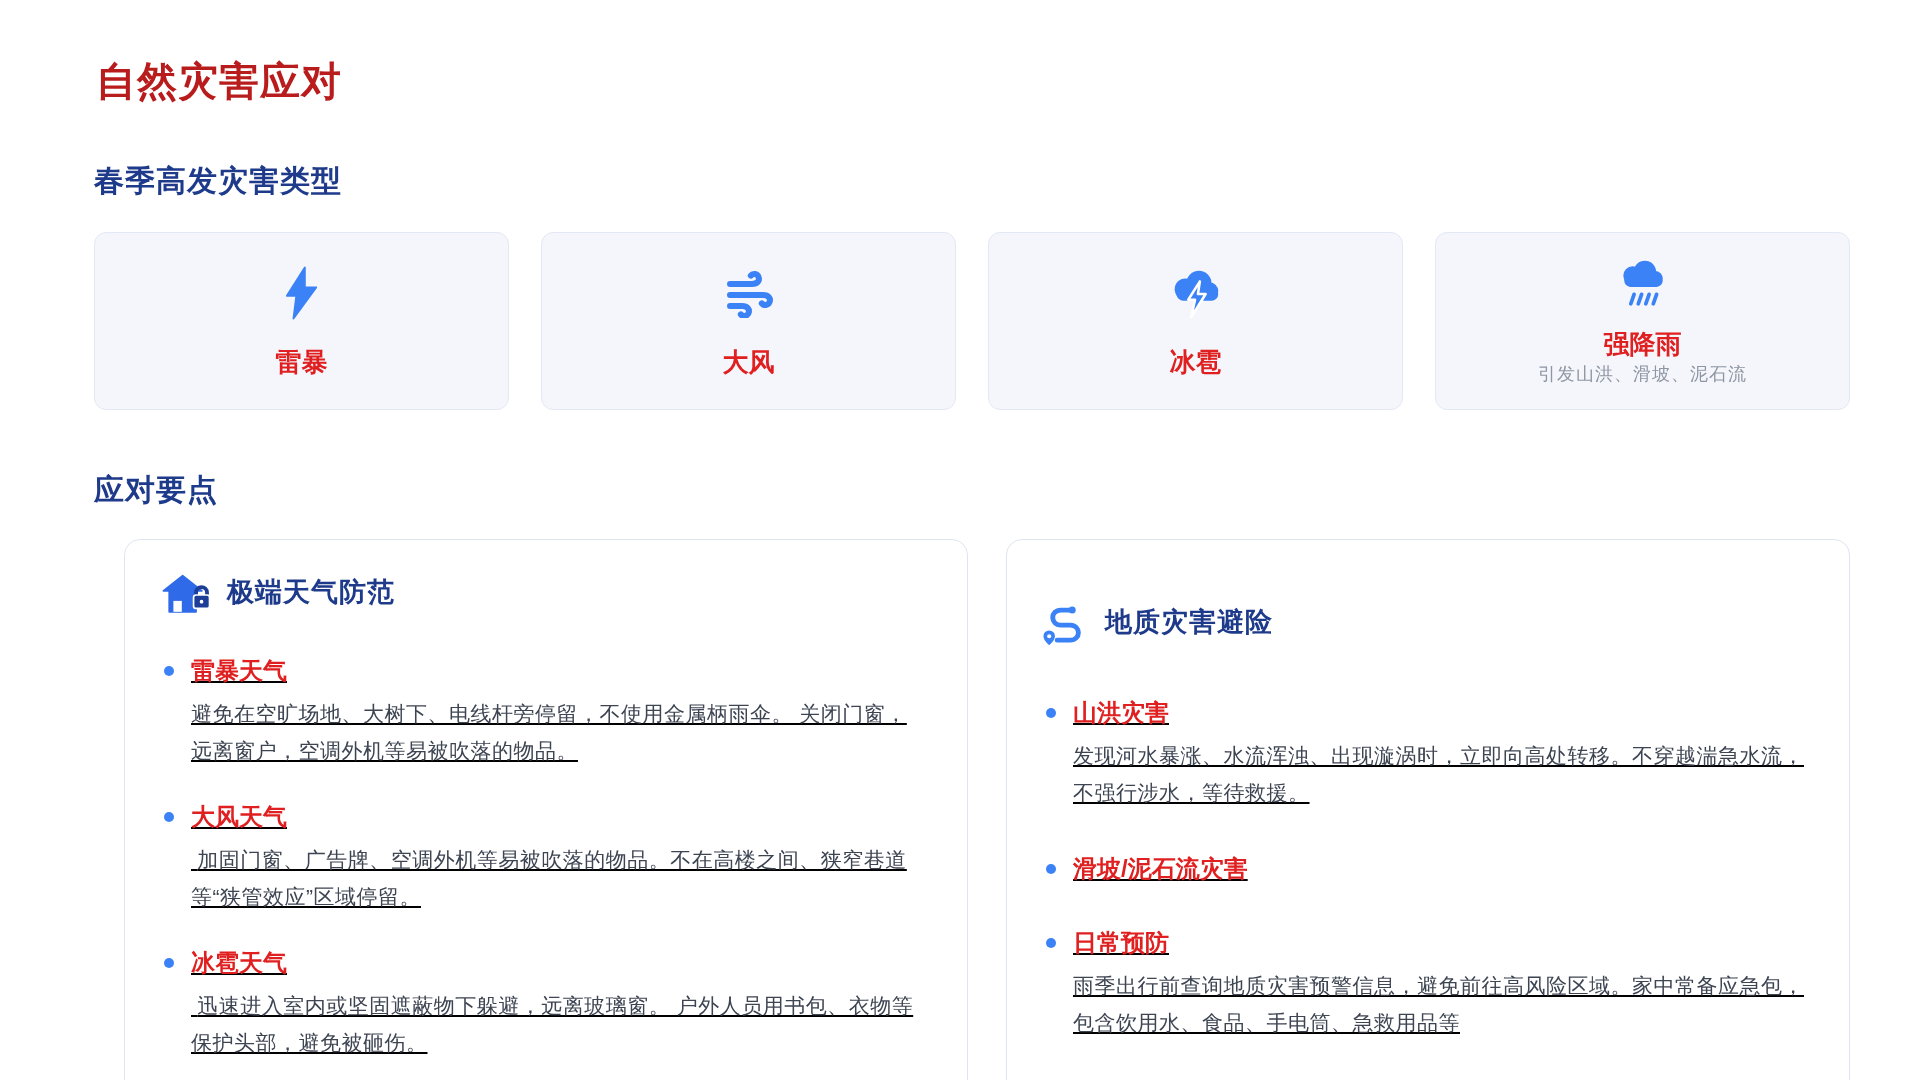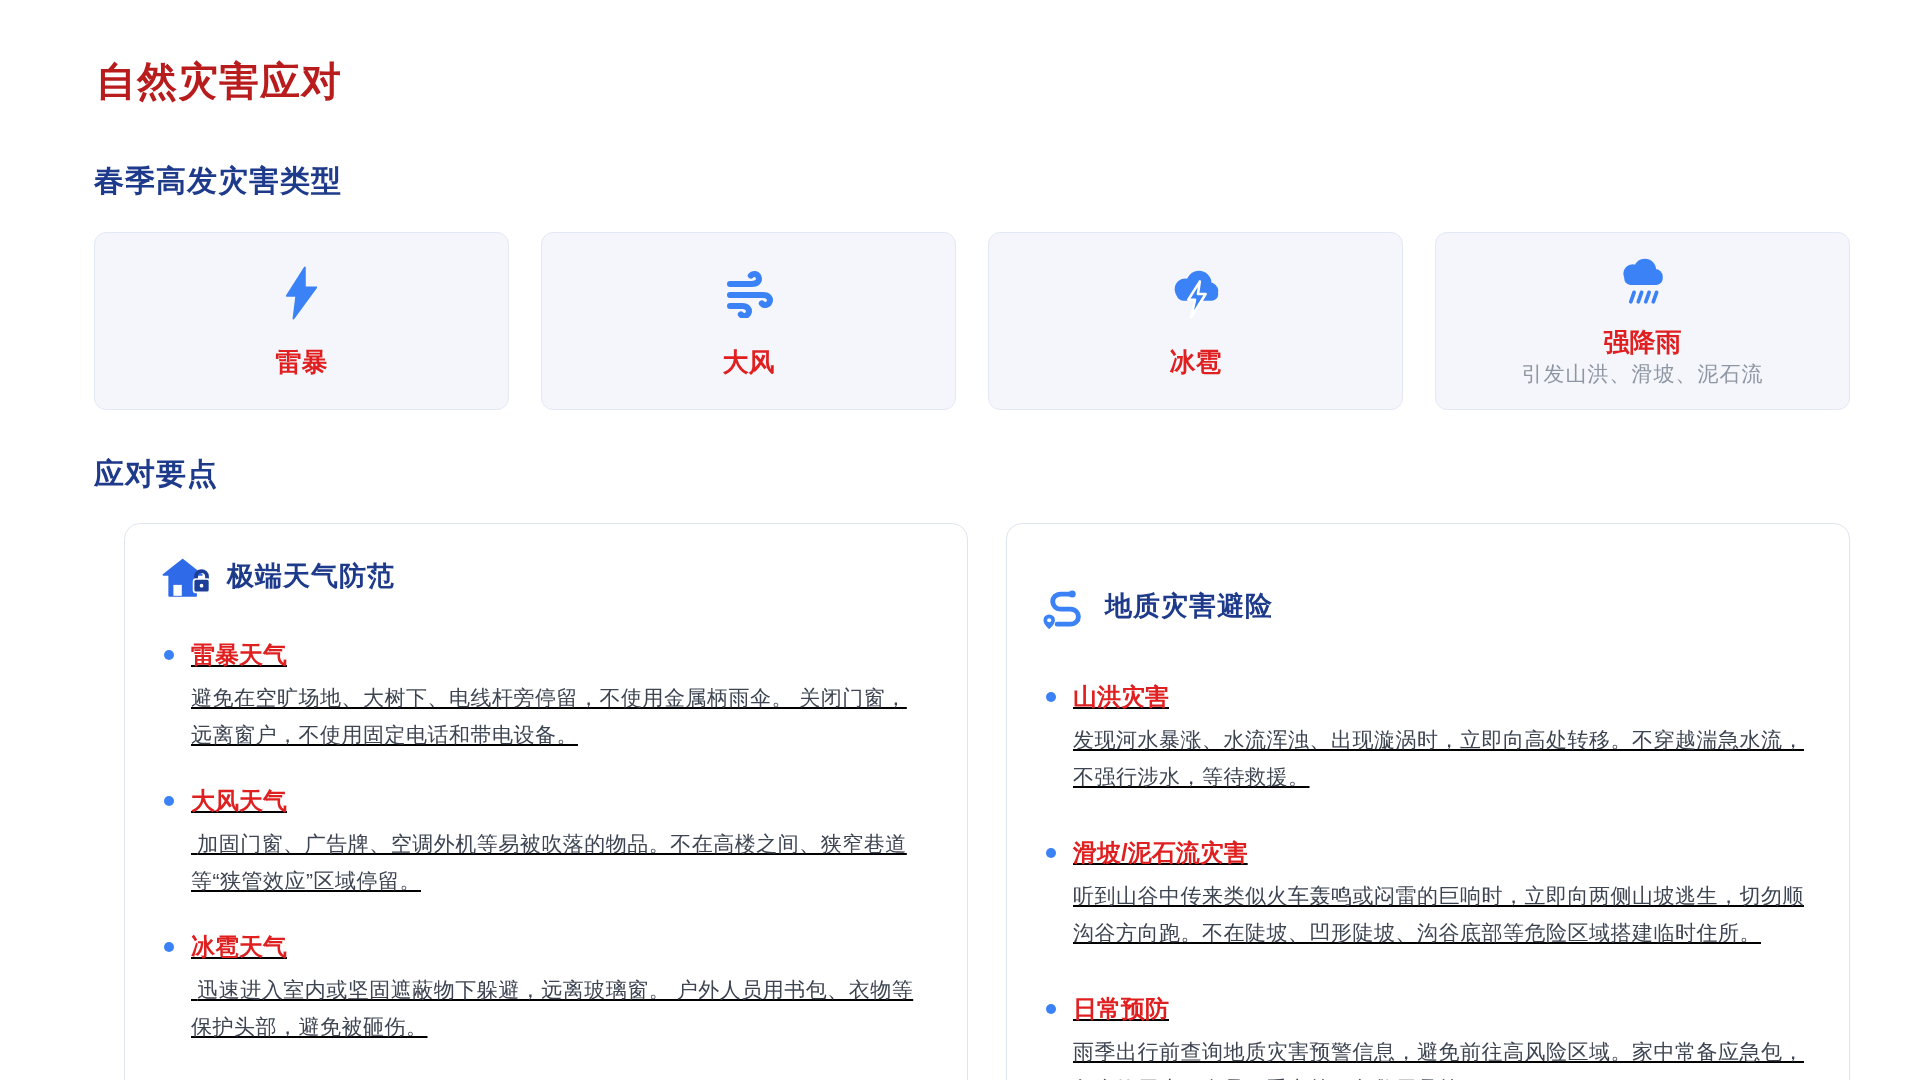--- a/index.html
+++ b/index.html
@@ -14,38 +14,38 @@
 
   .page-title {
     font-size: 40px; font-weight: 700; color: #b91c1c;
     margin: 8px 0 0 2px; letter-spacing: 1px;
   }
   .section-title {
     font-size: 30px; font-weight: 700; color: #1e3a8a;
     letter-spacing: 1px;
   }
   .section-title.first { margin-top: 52px; }
-  .section-title.second { margin-top: 44px; }
+  .section-title.second { margin-top: 60px; }
 
   
   .type-row { display: flex; gap: 32px; margin-top: 30px; }
   .type-card {
     flex: 1; height: 178px;
     background: #f4f6fb;
     border: 1px solid #e3e9f4;
     border-radius: 12px;
     display: flex; flex-direction: column;
     align-items: center; justify-content: center;
     text-align: center;
   }
   .type-card .icon-wrap { height: 60px; display: flex; align-items: center; justify-content: center; }
   .type-label { color: #e02020; font-size: 26px; font-weight: 700; margin-top: 22px; }
   .type-card.has-sub .icon-wrap { height: 56px; }
   .type-card.has-sub .type-label { margin-top: 14px; }
-  .type-sub { color: #8e96a3; font-size: 21px; letter-spacing: 1px; }
+  .type-sub { color: #8e96a3; font-size: 18px; letter-spacing: 1px; }
 
   
   .resp-row { display: flex; gap: 38px; margin: 28px 0 0 30px; }
   .resp-card {
     flex: 1;
     background: #ffffff;
     border: 1.5px solid #dfe5f0;
     border-radius: 16px;
     padding: 28px 34px 36px 32px;
     min-height: 512px;
@@ -154,21 +154,21 @@
             <circle cx="47.5" cy="33" r="2.2" fill="#ffffff"></circle>
           </svg>
         </span>
         <span>极端天气防范</span>
       </div>
 
       <div class="item">
         <span class="dot"></span>
         <div class="item-body">
           <div class="item-title">雷暴天气</div>
-          <div class="item-desc">避免在空旷场地、大树下、电线杆旁停留，不使用金属柄雨伞。 关闭门窗，远离窗户，不使用固定电话和带电设备。</div>
+          <div class="item-desc">避免在空旷场地、大树下、电线杆旁停留，不使用金属柄雨伞。 关闭门窗，远离窗户，空调外机等易被吹落的物品。</div>
         </div>
       </div>
 
       <div class="item">
         <span class="dot"></span>
         <div class="item-body">
           <div class="item-title">大风天气</div>
           <div class="item-desc"> 加固门窗、广告牌、空调外机等易被吹落的物品。不在高楼之间、狭窄巷道等“狭管效应”区域停留。</div>
         </div>
       </div>
@@ -201,21 +201,20 @@
         <div class="item-body">
           <div class="item-title">山洪灾害</div>
           <div class="item-desc">发现河水暴涨、水流浑浊、出现漩涡时，立即向高处转移。不穿越湍急水流，不强行涉水，等待救援。</div>
         </div>
       </div>
 
       <div class="item">
         <span class="dot"></span>
         <div class="item-body">
           <div class="item-title">滑坡/泥石流灾害</div>
-          <div class="item-desc">听到山谷中传来类似火车轰鸣或闷雷的巨响时，立即向两侧山坡逃生，切勿顺沟谷方向跑。不在陡坡、凹形陡坡、沟谷底部等危险区域搭建临时住所。</div>
         </div>
       </div>
 
       <div class="item">
         <span class="dot"></span>
         <div class="item-body">
           <div class="item-title">日常预防</div>
           <div class="item-desc">雨季出行前查询地质灾害预警信息，避免前往高风险区域。家中常备应急包，包含饮用水、食品、手电筒、急救用品等</div>
         </div>
       </div>

